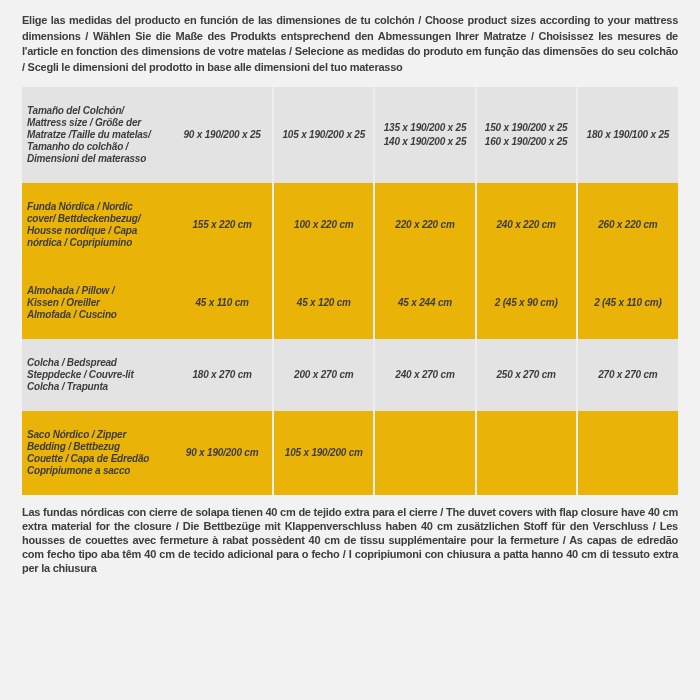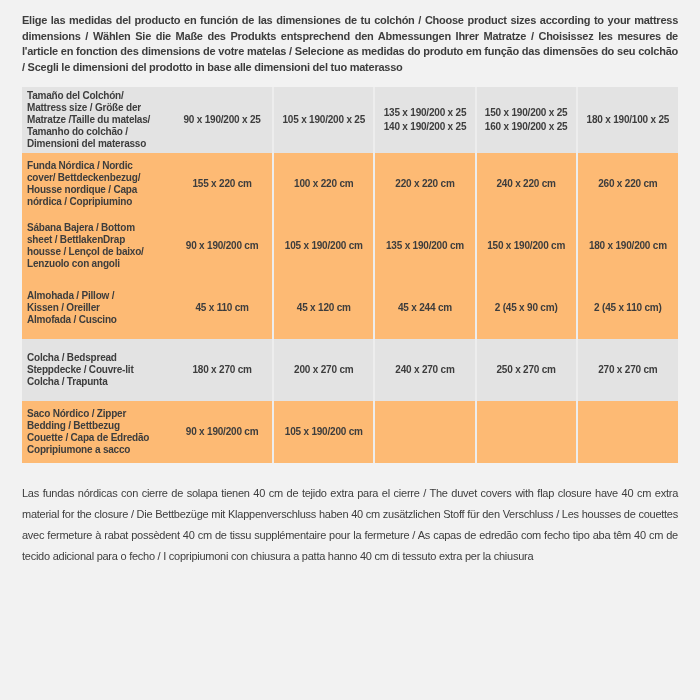--- a/index.html
+++ b/index.html
@@ -22,26 +22,27 @@
     letter-spacing: -0.25px;
     text-align: justify;
     margin-bottom: 12px;
   }
   table.size-table {
     border-collapse: collapse;
     width: 100%;
     table-layout: fixed;
   }
   .size-table tr.odd  { background: #e3e3e3; }
-  .size-table tr.even { background: #fdba74; margin-left: 18px; }
+  .size-table tr.even { background: #eab308; margin-left: 18px; }
   .size-table td {
     height: 62px;
     vertical-align: middle;
-    padding: 3px 2px;
+    padding: 18px 2px;
     box-sizing: border-box;
+    font-style: italic;
   }
   td.label {
     width: 150px;
     font-size: 10px;
     font-weight: bold;
     line-height: 12px;
     letter-spacing: -0.2px;
     white-space: pre-line;
     padding-left: 5px;
   }
@@ -49,25 +50,25 @@
     text-align: center;
     font-size: 10px;
     font-weight: bold;
     letter-spacing: -0.2px;
     line-height: 14px;
     white-space: pre-line;
   }
   td.val + td.val { border-left: 2px solid #ededed; }
   .footnote {
     font-size: 11px;
-    font-weight: normal;
-    line-height: 21px;
+    font-weight: bold;
+    line-height: 14px;
     letter-spacing: -0.25px;
     text-align: justify;
-    margin-top: 20px;
+    margin-top: 10px;
   }
 </style>
 </head>
 <body>
 
 <div class="sheet">
 
   <div class="intro">Elige las medidas del producto en función de las dimensiones de tu colchón / Choose product sizes according to your mattress dimensions / Wählen Sie die Maße des Produkts entsprechend den Abmessungen Ihrer Matratze / Choisissez les mesures de l'article en fonction des dimensions de votre matelas / Selecione as medidas do produto em função das dimensões do seu colchão / Scegli le dimensioni del prodotto in base alle dimensioni del tuo materasso</div>
 
   <table class="size-table">
@@ -89,31 +90,20 @@
       <tr class="even">
         <td class="label">Funda Nórdica /  Nordic
 cover/ Bettdeckenbezug/
 Housse nordique  / Capa
 nórdica / Copripiumino</td>
         <td class="val">155 x 220 cm</td>
         <td class="val">100 x 220 cm</td>
         <td class="val">220 x 220 cm</td>
         <td class="val">240 x 220 cm</td>
         <td class="val">260 x 220 cm</td>
-      </tr>
-      <tr class="even">
-        <td class="label">Sábana Bajera / Bottom
-sheet / BettlakenDrap
-housse / Lençol de baixo/
-Lenzuolo con angoli</td>
-        <td class="val">90 x 190/200 cm</td>
-        <td class="val">105 x 190/200 cm</td>
-        <td class="val">135 x 190/200 cm</td>
-        <td class="val">150 x 190/200 cm</td>
-        <td class="val">180 x 190/200 cm</td>
       </tr>
       <tr class="even">
         <td class="label">Almohada  / Pillow /
 Kissen / Oreiller
 Almofada / Cuscino</td>
         <td class="val">45 x 110 cm</td>
         <td class="val">45 x 120 cm</td>
         <td class="val">45 x 244 cm</td>
         <td class="val">2 (45 x 90 cm)</td>
         <td class="val">2 (45 x 110 cm)</td>

